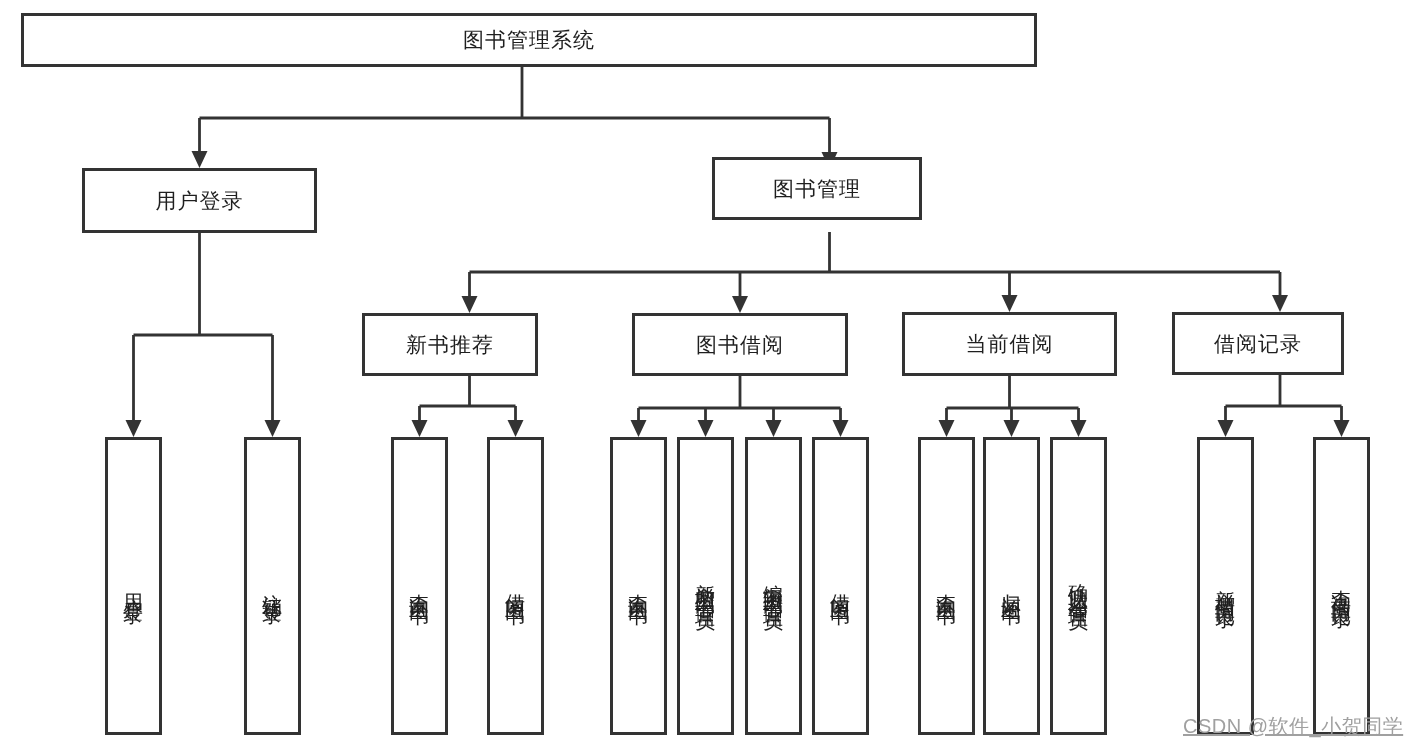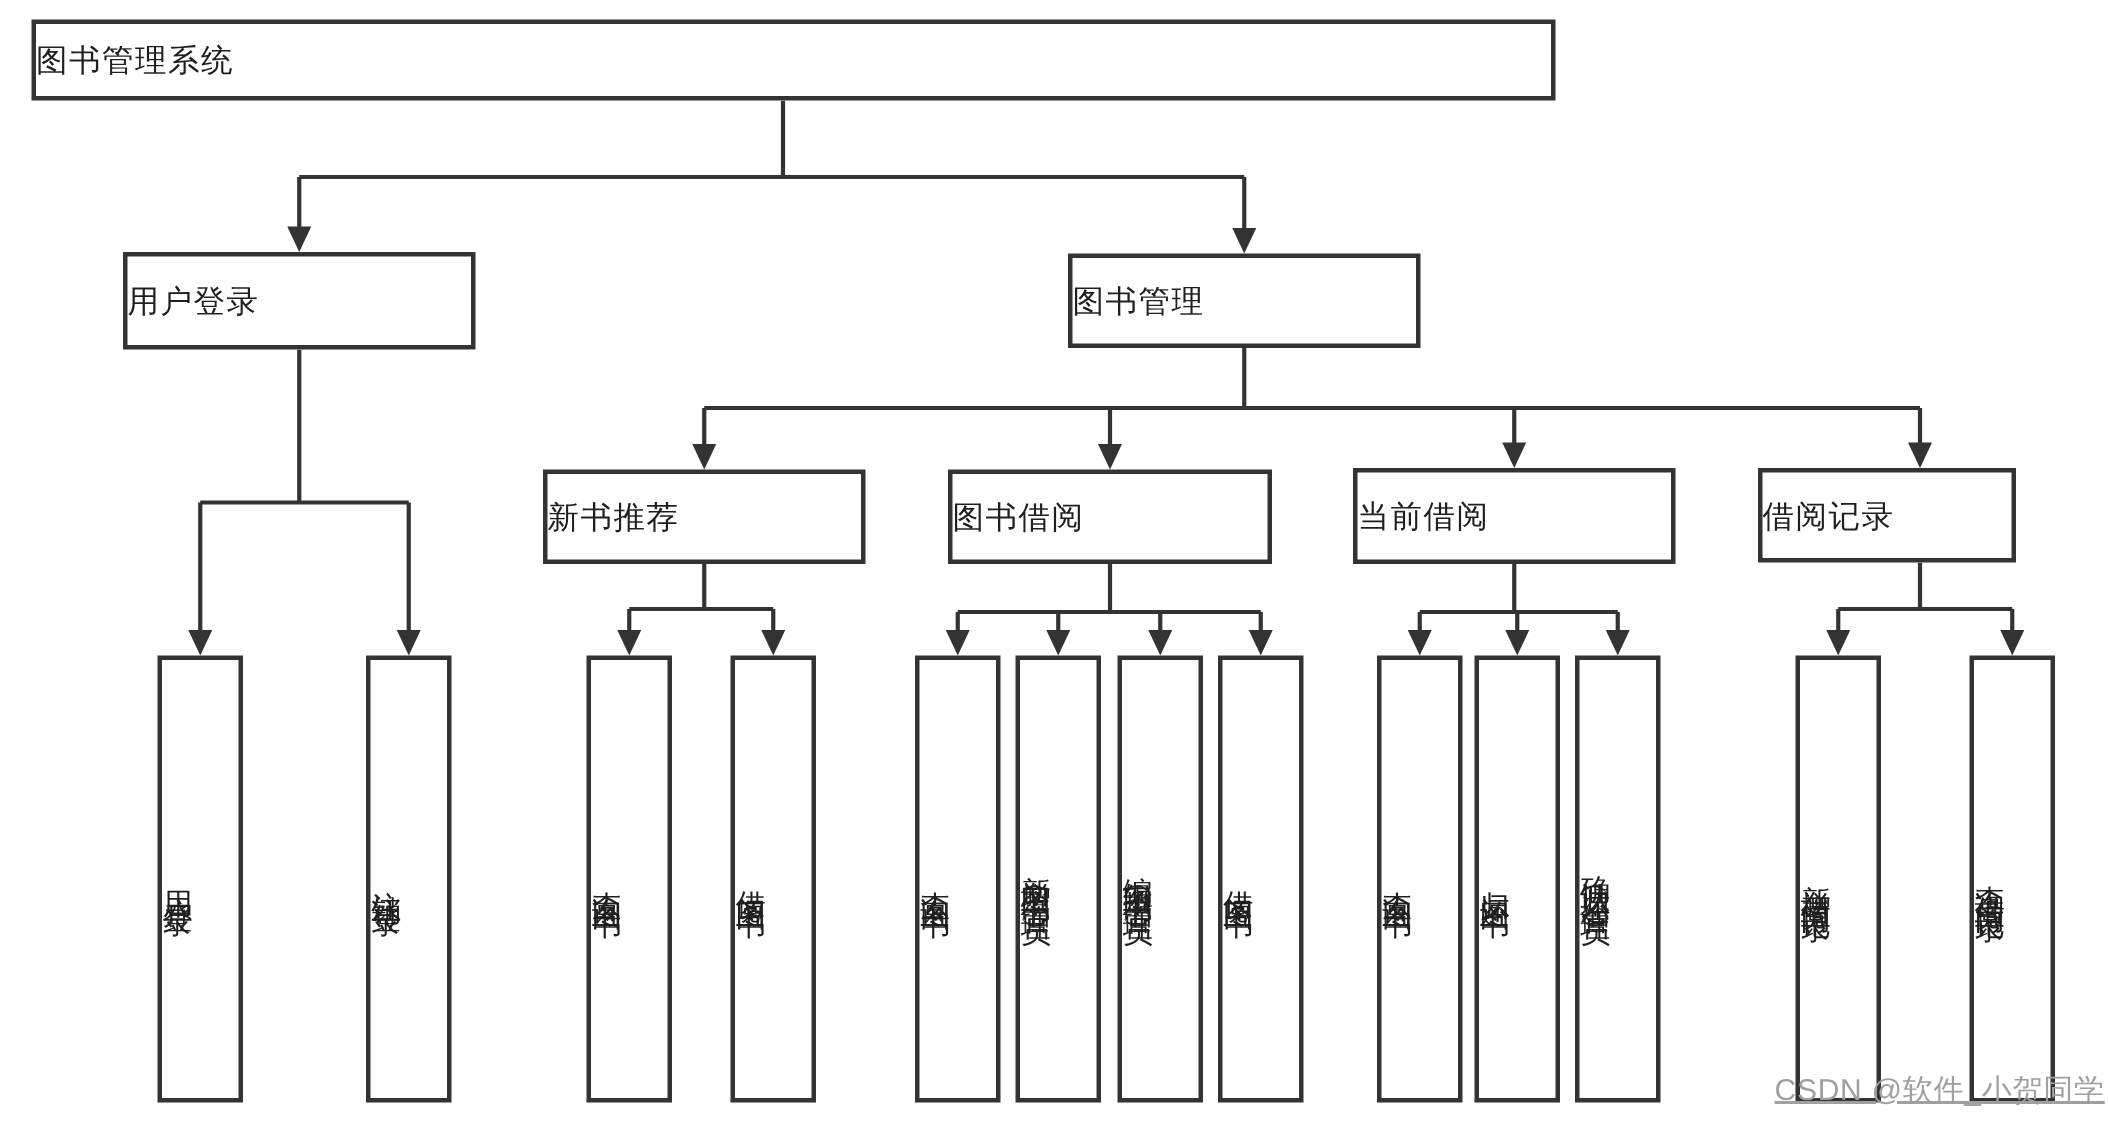--- a/index.html
+++ b/index.html
@@ -17,20 +17,21 @@
     left: 0; top: 0;
     width: 1405px; height: 747px;
   }
   .box {
     position: absolute;
     box-sizing: border-box;
     border: 3px solid #333333;
     background: #ffffff;
     display: flex;
     align-items: center;
+    justify-content: center;
   }
   .h .lbl {
     font-size: 21px;
     letter-spacing: 1px;
     white-space: nowrap;
   }
   .v {
     top: 437px;
     width: 57px;
     height: 298px;
@@ -113,25 +114,25 @@
       <path d="M 1333.5 420 L 1349.5 420 L 1341.5 437 Z" fill="#333333"></path>
     </svg>
 
   <div class="box h" style="left:21px; top:13px; width:1016px; height:54px">
     <span class="lbl">图书管理系统</span>
   </div>
 
   <div class="box h" style="left:82px; top:168px; width:235px; height:65px">
     <span class="lbl">用户登录</span>
   </div>
-  <div class="box h" style="left:712px; top:169px; width:235px; height:63px">
+  <div class="box h" style="left:712px; top:157px; width:210px; height:63px">
     <span class="lbl">图书管理</span>
   </div>
 
-  <div class="box h" style="left:362px; top:313px; width:215px; height:63px">
+  <div class="box h" style="left:362px; top:313px; width:176px; height:63px">
     <span class="lbl">新书推荐</span>
   </div>
   <div class="box h" style="left:632px; top:313px; width:216px; height:63px">
     <span class="lbl">图书借阅</span>
   </div>
   <div class="box h" style="left:902px; top:312px; width:215px; height:64px">
     <span class="lbl">当前借阅</span>
   </div>
   <div class="box h" style="left:1172px; top:312px; width:172px; height:63px">
     <span class="lbl">借阅记录</span>

